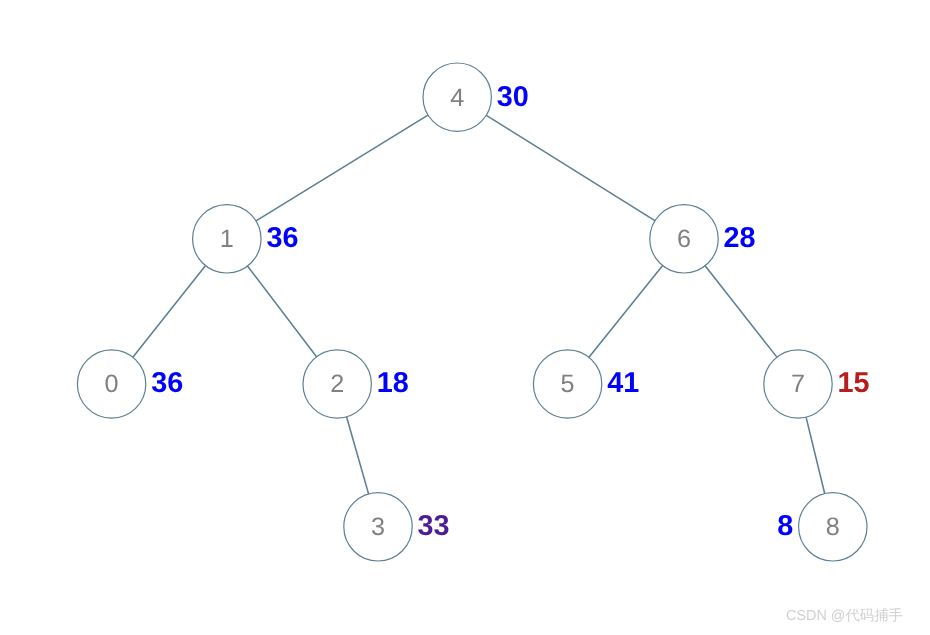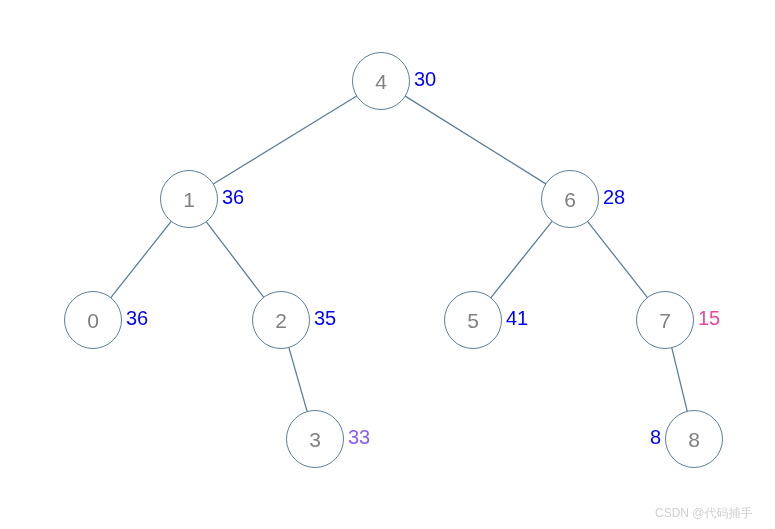--- a/index.html
+++ b/index.html
@@ -36,22 +36,22 @@
   }
   .node-label {
     font-family: "Liberation Sans", sans-serif;
     font-size: 21px;
     line-height: 1;
     user-select: none;
   }
   .weight {
     position: absolute;
     font-family: "Liberation Sans", sans-serif;
-    font-size: 20px;
-    font-weight: normal;
+    font-size: 24px;
+    font-weight: bold;
     line-height: 1;
     white-space: nowrap;
     user-select: none;
   }
   .watermark {
     position: absolute;
     font-family: "Liberation Sans", sans-serif;
     font-size: 12px;
     color: #d0d0d0;
     white-space: nowrap;
@@ -85,32 +85,32 @@
         <span class="node-label" style="color: rgb(128, 128, 128);">6</span>
       </div>
       <div class="weight" style="color: rgb(0, 0, 255); top: 187px; left: 603px; text-align: left;">28</div>
       <div class="node" style="left: 64px; top: 291px; width: 58px; height: 58px; border: 1.6px solid rgb(93, 127, 150);">
         <span class="node-label" style="color: rgb(128, 128, 128);">0</span>
       </div>
       <div class="weight" style="color: rgb(0, 0, 255); top: 308px; left: 126px; text-align: left;">36</div>
       <div class="node" style="left: 252px; top: 291px; width: 58px; height: 58px; border: 1.6px solid rgb(93, 127, 150);">
         <span class="node-label" style="color: rgb(128, 128, 128);">2</span>
       </div>
-      <div class="weight" style="color: rgb(0, 0, 255); top: 308px; left: 314px; text-align: left;">35</div>
+      <div class="weight" style="color: rgb(0, 0, 255); top: 308px; left: 314px; text-align: left;">18</div>
       <div class="node" style="left: 444px; top: 291px; width: 58px; height: 58px; border: 1.6px solid rgb(93, 127, 150);">
         <span class="node-label" style="color: rgb(128, 128, 128);">5</span>
       </div>
       <div class="weight" style="color: rgb(0, 0, 255); top: 308px; left: 506px; text-align: left;">41</div>
       <div class="node" style="left: 636px; top: 291px; width: 58px; height: 58px; border: 1.6px solid rgb(93, 127, 150);">
         <span class="node-label" style="color: rgb(128, 128, 128);">7</span>
       </div>
-      <div class="weight" style="color: #ec4899; top: 308px; left: 698px; text-align: left;">15</div>
+      <div class="weight" style="color: #b91c1c; top: 308px; left: 698px; text-align: left;">15</div>
       <div class="node" style="left: 286px; top: 410px; width: 58px; height: 58px; border: 1.6px solid rgb(93, 127, 150);">
         <span class="node-label" style="color: rgb(128, 128, 128);">3</span>
       </div>
-      <div class="weight" style="color: #8b5cf6; top: 427px; left: 348px; text-align: left;">33</div>
+      <div class="weight" style="color: #4c1d95; top: 427px; left: 348px; text-align: left;">33</div>
       <div class="node" style="left: 665px; top: 410px; width: 58px; height: 58px; border: 1.6px solid rgb(93, 127, 150);">
         <span class="node-label" style="color: rgb(128, 128, 128);">8</span>
       </div>
       <div class="weight" style="color: rgb(0, 0, 255); top: 427px; left: 0px; width: 661px; text-align: right;">8</div>
     </div>
   <div class="watermark" style="left: 655px; top: 505px;">CSDN @代码捕手</div>
 </div>
 
 </body></html>

